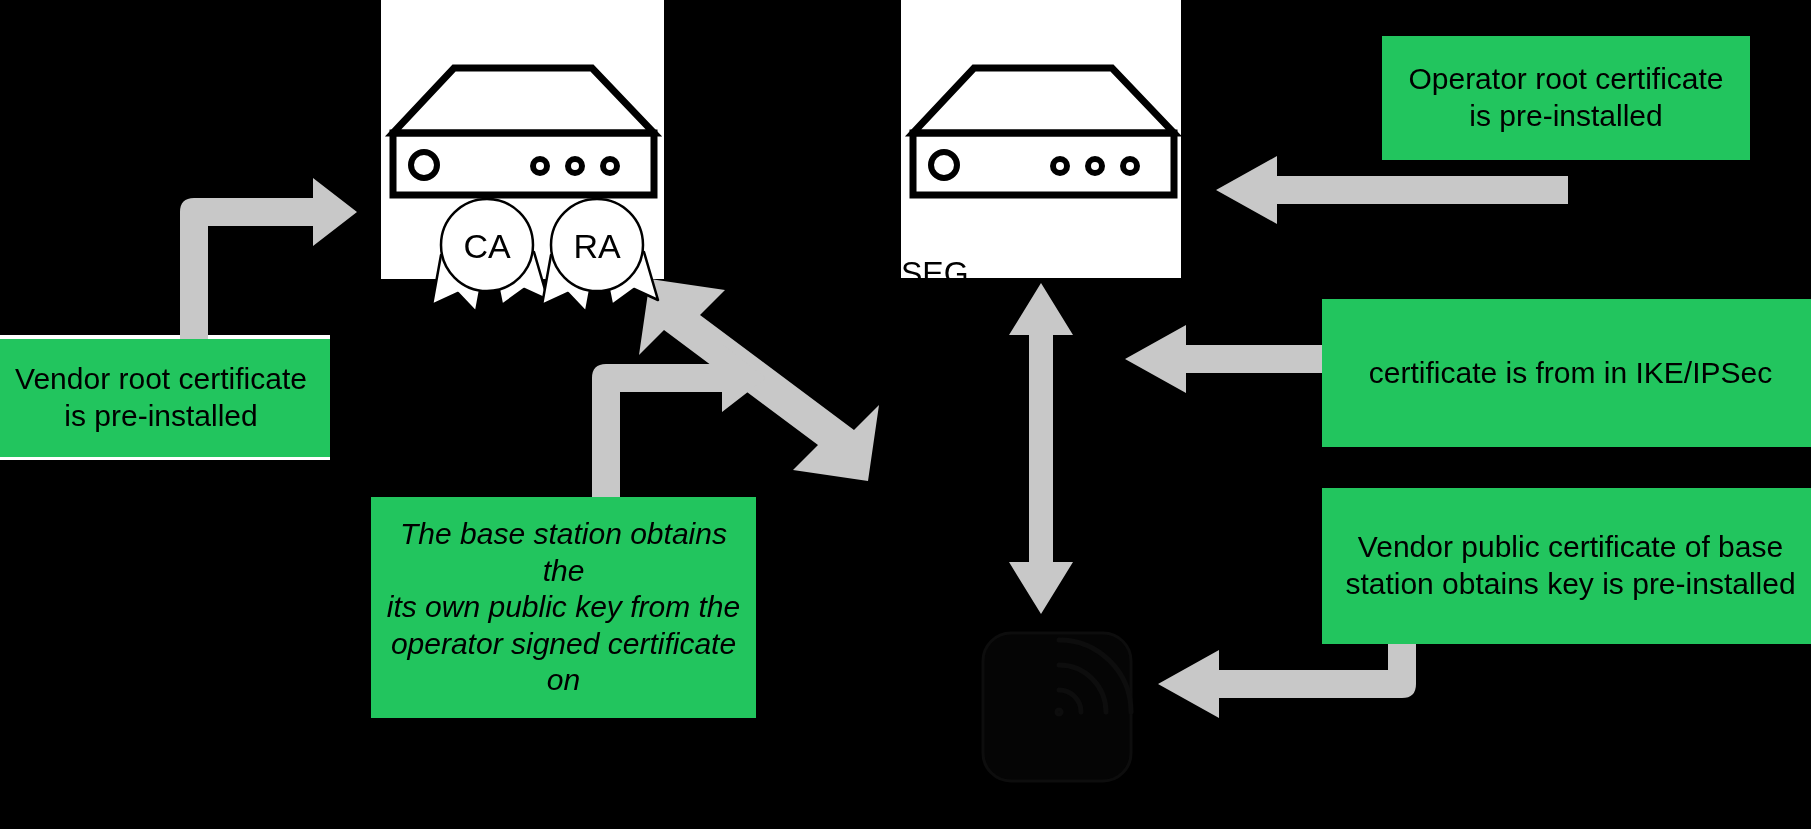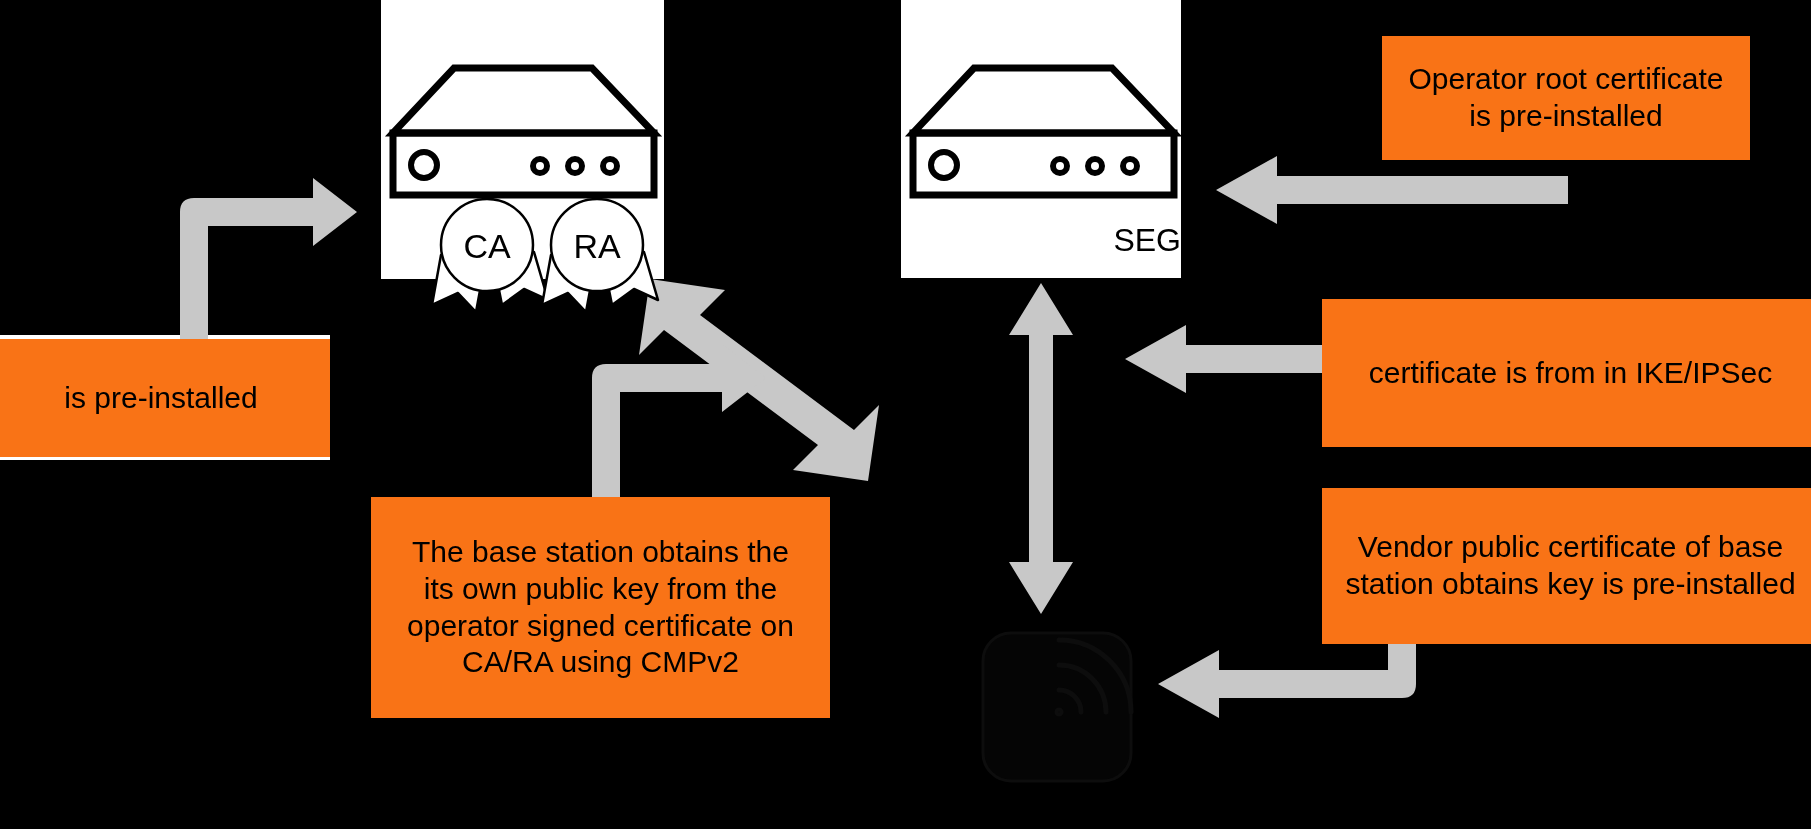--- a/index.html
+++ b/index.html
@@ -19,38 +19,39 @@
 
   
   .panel {
     position: absolute;
     background: #ffffff;
   }
 
   
   .callout {
     position: absolute;
-    background: #f97316;
+    background: #22c55e;
     color: #000000;
     display: flex;
     align-items: center;
     justify-content: center;
     text-align: center;
     line-height: 1.22;
     box-sizing: border-box;
     padding: 4px 8px;
   }
   .callout span { display: block; }
 
   
   .device-label {
     position: absolute;
     color: #000000;
-    text-align: right;
+    text-align: left;
     white-space: nowrap;
+    margin-top: 33px;
   }
 
   
   .layer {
     position: absolute;
     left: 0;
     top: 0;
     width: 1811px;
     height: 829px;
     pointer-events: none;
@@ -215,37 +216,37 @@
       <path class="wifi-arc" d="M 1059 665 a 47 47 0 0 1 47 47"></path>
       <path class="wifi-arc" d="M 1059 640 a 72 72 0 0 1 72 72"></path>
       <circle class="wifi-arc" cx="1059" cy="712" r="2"></circle>
     </g>
   </svg>
 
   <div class="device-label" style="left:901px; top:222px; width:280px; font-size:32px;">SEG</div>
 
   <div class="callout" style="left:-8px; top:339px; width:338px; height:118px; font-size:30px; z-index:9;">
     <div>
+      <span>Vendor root certificate</span>
       <span>is pre-installed</span>
     </div>
   </div>
 
   <div class="callout" style="left:1382px; top:36px; width:368px; height:124px; font-size:30px; z-index:9;">
     <div>
       <span>Operator root certificate</span>
       <span>is pre-installed</span>
     </div>
   </div>
 
-  <div class="callout" style="left:371px; top:497px; width:459px; height:221px; font-size:30px; z-index:9;">
+  <div class="callout" style="left:371px; top:497px; width:385px; height:221px; font-size:30px; z-index:9;font-style:italic;">
     <div>
       <span>The base station obtains the</span>
       <span>its own public key from the</span>
       <span>operator signed certificate on</span>
-      <span>CA/RA using CMPv2</span>
     </div>
   </div>
 
   <div class="callout" style="left:1322px; top:299px; width:497px; height:148px; font-size:30px; z-index:9;">
     <div>
       <span>certificate is from in IKE/IPSec</span>
     </div>
   </div>
 
   <div class="callout" style="left:1322px; top:488px; width:497px; height:156px; font-size:30px; z-index:9;">

